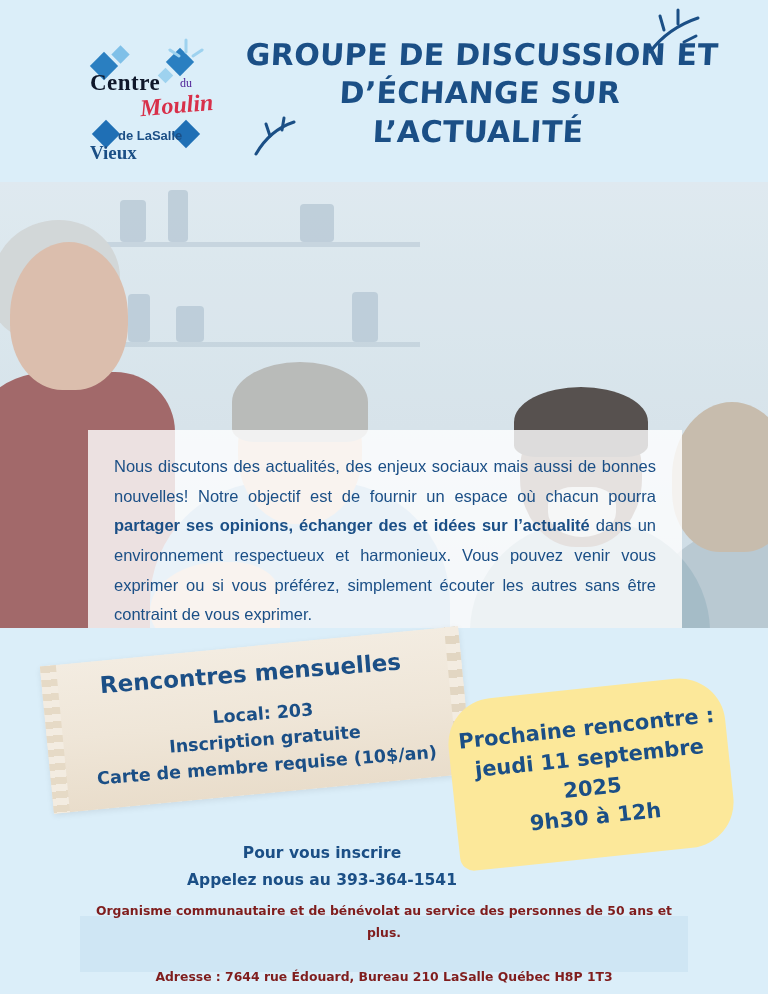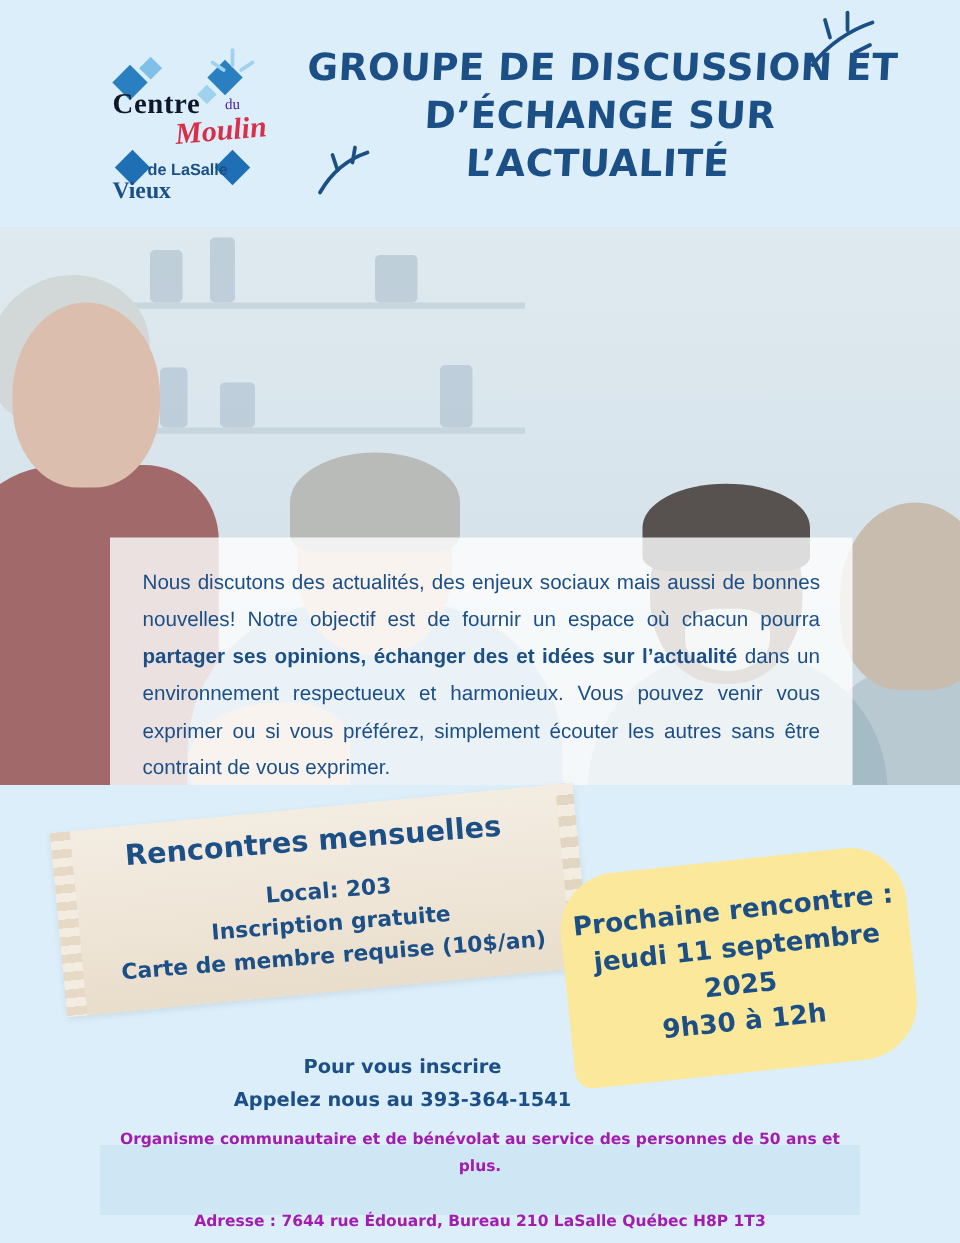--- a/index.html
+++ b/index.html
@@ -382,21 +382,21 @@
     height: 56px;
     background: #cfe6f4;
     display: flex;
     flex-direction: column;
     align-items: center;
     justify-content: center;
     font-family: "DejaVu Sans", sans-serif;
     font-weight: bold;
     font-size: 12.4px;
     line-height: 1.75;
-    color: #a21caf;
+    color: #7f1d1d;
     text-align: center;
     gap: 22px;
   }
 </style>
 </head>
 <body>
 
 <div class="poster">
 
   <div class="header">

